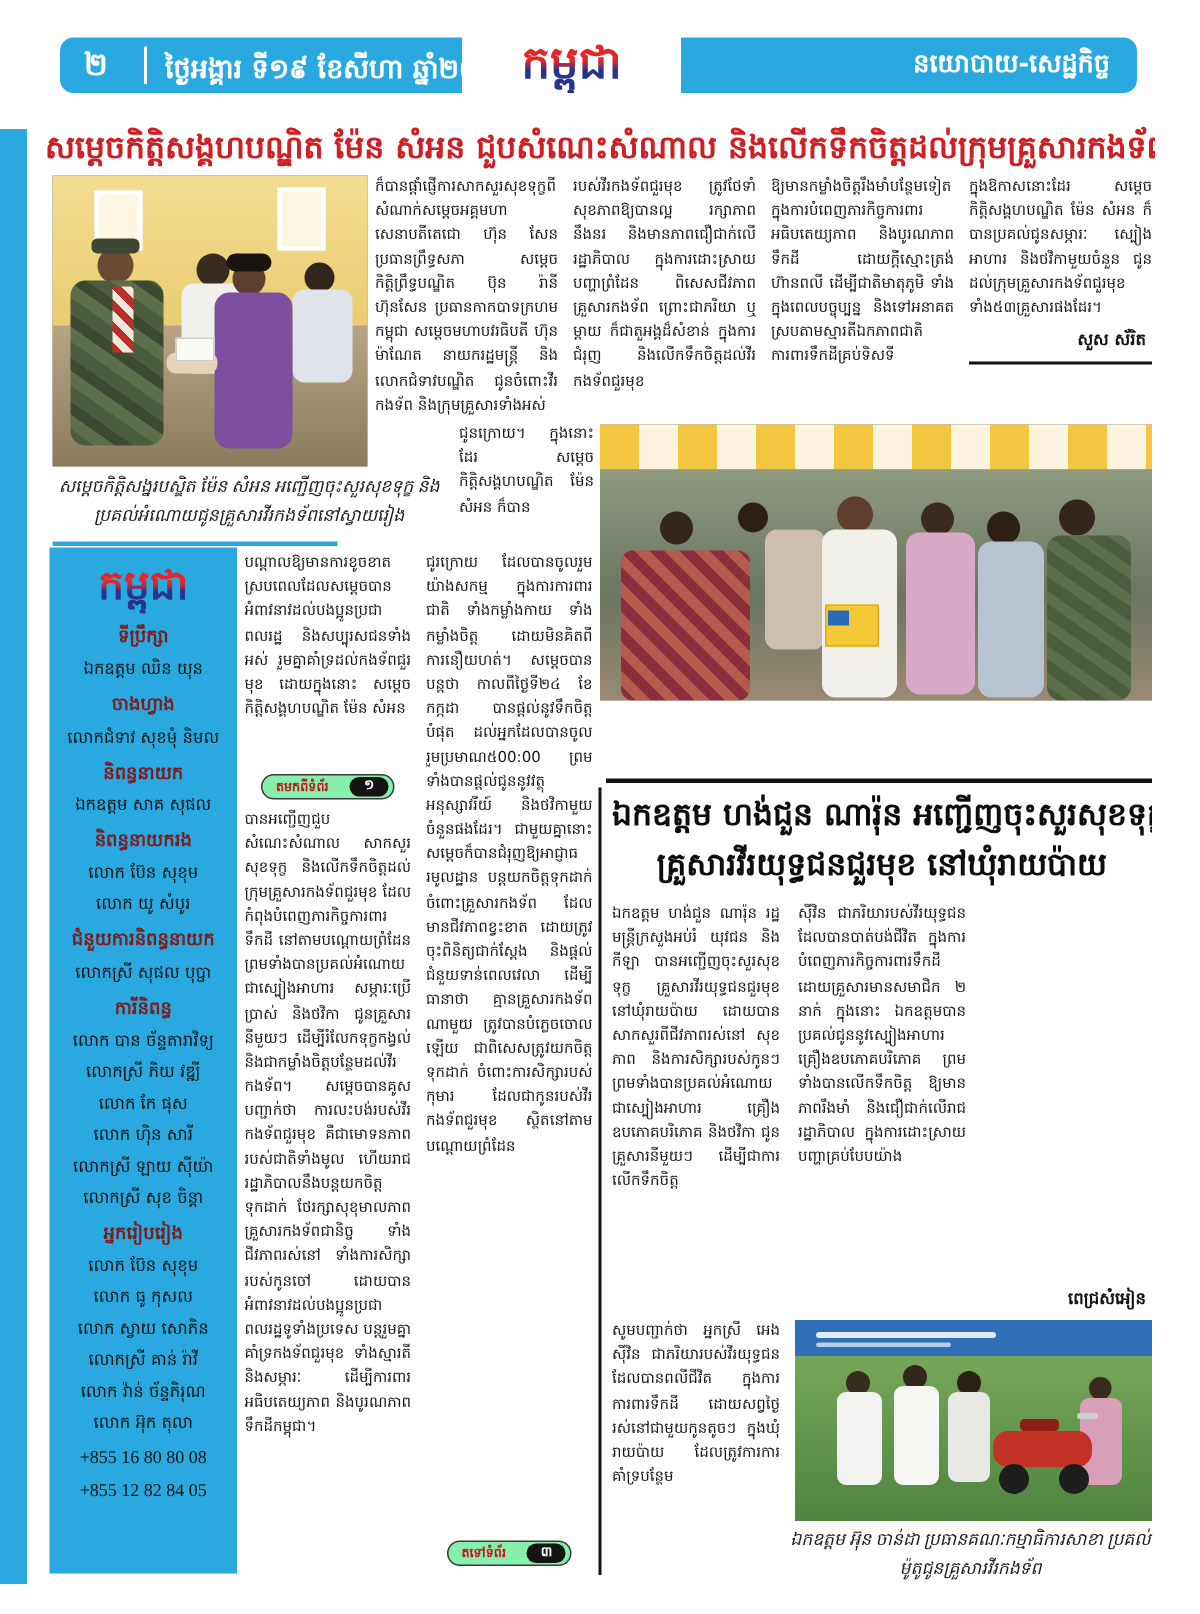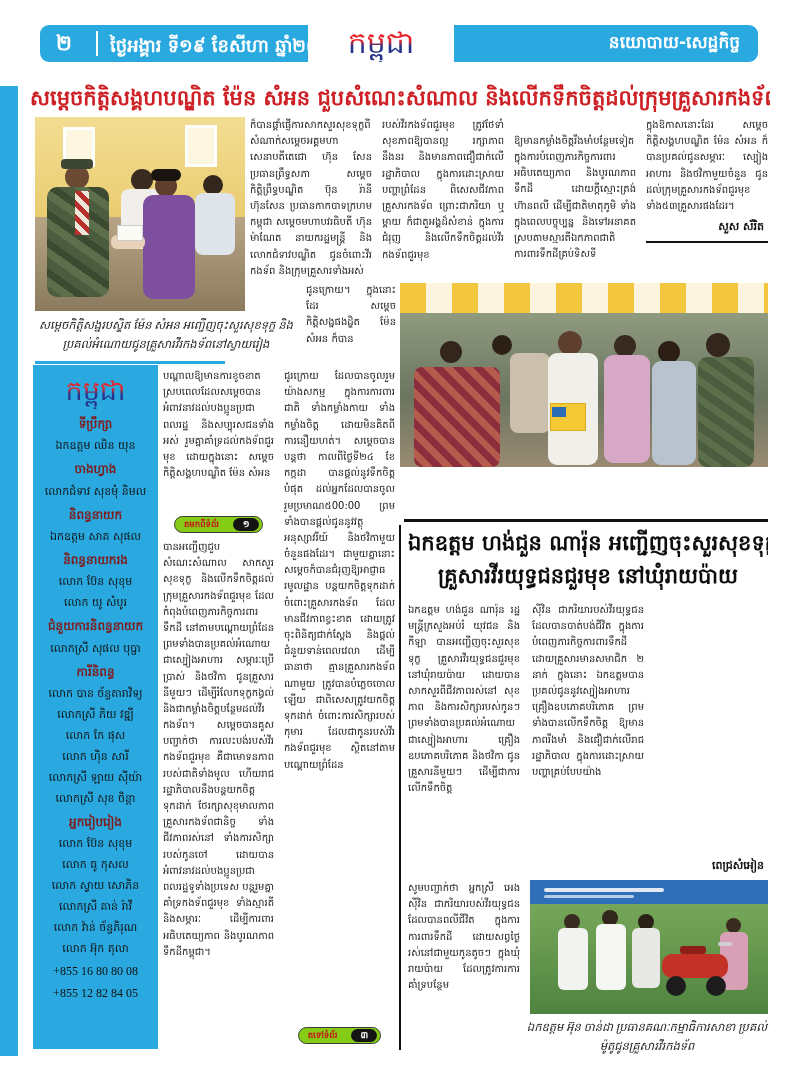--- a/index.html
+++ b/index.html
@@ -8,21 +8,21 @@
   .abs{position:absolute;}
   
   .spine{left:0;top:86px;width:18px;height:970px;background:#2aa9e0;}
   
   .hdr-bar{left:40px;top:25px;width:718px;height:37px;background:#2aa9e0;border-radius:9px;}
   .hdr-num{left:56px;top:29px;font-size:21px;font-weight:bold;color:#fff;}
   .hdr-sep{left:96px;top:31px;width:2px;height:25px;background:#fff;}
   .hdr-date{left:110px;top:34px;font-size:18px;font-weight:bold;color:#fff;white-space:nowrap;}
   .hdr-notch{left:308px;top:22px;width:146px;height:43px;background:#fff;}
   .logo-grad{background:linear-gradient(180deg,#e4262c 44%,#27348b 60%);
-             -webkit-background-clip:text;background-clip:text;color:transparent;font-weight:normal;}
+             -webkit-background-clip:text;background-clip:text;color:transparent;font-weight:bold;}
   .hdr-logo{left:308px;top:24px;width:146px;text-align:center;font-size:30px;line-height:38px;}
   .hdr-section{left:470px;top:31px;width:270px;text-align:right;font-size:17px;font-weight:bold;color:#fff;white-space:nowrap;overflow:hidden;}
   
   .headline{left:30px;top:82px;width:740px;height:32px;text-align:center;font-weight:bold;
             font-size:21px;line-height:32px;color:#cd1f24;white-space:nowrap;overflow:hidden;}
   
   .photo{overflow:hidden;background:#8c7a5e;}
   .cap{font-family:"Liberation Serif","DejaVu Serif",serif;font-style:italic;font-size:11.5px;
        line-height:1.65;text-align:center;color:#1c1c1c;overflow:hidden;}
   .cap-rule{background:#2aa9e0;}
@@ -33,21 +33,21 @@
   .sb-h{font-size:12px;font-weight:bold;color:#7f1d1d;margin-top:7px;line-height:1.45;}
   .sb-n{font-size:11px;color:#101010;margin-top:5px;line-height:1.45;}
   .sb-p{font-family:"Liberation Serif","DejaVu Serif",serif;font-size:12px;color:#101010;margin-top:7px;}
   
   .cols{display:flex;overflow:hidden;}
   .col{overflow:hidden;display:flex;flex-direction:column;}
   .body-t{font-size:10px;line-height:1.62;text-align:justify;color:#161616;margin:0;}
   .sig{font-weight:bold;font-size:11px;text-align:right;padding-right:4px;margin-top:5px;color:#111;}
   .sig-rule{height:2px;background:#111;margin-top:6px;}
   
-  .pill{display:flex;align-items:center;border:1.3px solid #3a3a3a;border-radius:10px;background:#84cc16;
+  .pill{display:flex;align-items:center;border:1.3px solid #3a3a3a;border-radius:10px;background:#86efac;
         padding:1px 3px 1px 9px;width:fit-content;margin:6px auto;}
   .pill-label{color:#c4161c;font-weight:bold;font-size:8.5px;margin-right:14px;white-space:nowrap;}
   .pill-num{background:#141414;color:#fff;border-radius:8px;min-width:26px;text-align:center;
             font-size:9px;line-height:13px;height:13px;font-weight:bold;}
   
   .a2-title{font-weight:bold;font-size:21px;line-height:1.55;color:#0d0d0d;white-space:nowrap;overflow:hidden;}
   .h-rule{background:#111;}
   .v-rule{background:#111;}
   
   .bit{position:absolute;}
@@ -86,31 +86,31 @@
     <div class="bit" style="left:116px;top:52px;width:30px;height:12px;border-radius:6px;background:#191410;"></div>
     <div class="bit" style="left:108px;top:78px;width:52px;height:104px;border-radius:10px;background:#7d4f9e;"></div>
     <div class="bit" style="left:76px;top:118px;width:34px;height:14px;border-radius:6px;background:#e8d3b8;"></div>
     <div class="bit" style="left:82px;top:108px;width:24px;height:14px;background:#fbfbf6;border:1px solid #ccc;"></div>
   </div>
 
   <div class="abs cap" style="left:30px;top:316px;width:272px;height:44px;">សម្តេចកិត្តិសង្នរបស្ឌិត ម៉ែន សំអន អញ្ជើញចុះសួរសុខទុក្ខ និងប្រគល់អំណោយជូនគ្រួសារវីរកងទ័ពនៅស្វាយរៀង</div>
   <div class="abs cap-rule" style="left:35px;top:361px;width:190px;height:3px;"></div>
 
   <div class="abs" style="left:306px;top:282px;width:90px;height:76px;overflow:hidden;">
-    <p class="body-t">ជូនក្រោយ។ ក្នុងនោះដែរ សម្តេចកិត្តិសង្នផងដ្ឌិត ម៉ែន សំអន ក៏បាន</p>
+    <p class="body-t">ជូនក្រោយ។ ក្នុងនោះដែរ សម្តេចកិត្តិសង្គហបណ្ឌិត ម៉ែន សំអន ក៏បាន</p>
   </div>
 
   <div class="abs cols" style="left:250px;top:117px;width:518px;height:161px;gap:10px;">
     <div class="col" style="width:122px;">
       <p class="body-t">ក៏បានផ្តាំផ្ញើការសាកសួរសុខទុក្ខពីសំណាក់សម្តេចអគ្គមហាសេនាបតីតេជោ ហ៊ុន សែន ប្រធានព្រឹទ្ធសភា សម្តេចកិត្តិព្រឹទ្ធបណ្ឌិត ប៊ុន រ៉ានី ហ៊ុនសែន ប្រធានកាកបាទក្រហមកម្ពុជា សម្តេចមហាបវរធិបតី ហ៊ុន ម៉ាណែត នាយករដ្ឋមន្ត្រី និងលោកជំទាវបណ្ឌិត ជូនចំពោះវីរកងទ័ព និងក្រុមគ្រួសារទាំងអស់</p>
     </div>
     <div class="col" style="width:122px;">
       <p class="body-t">របស់វីរកងទ័ពជួរមុខ ត្រូវថែទាំសុខភាពឱ្យបានល្អ រក្សាភាពនឹងនរ និងមានភាពជឿជាក់លើរដ្ឋាភិបាល ក្នុងការដោះស្រាយបញ្ហាព្រំដែន ពិសេសជីវភាពគ្រួសារកងទ័ព ព្រោះជាភរិយា ឬម្តាយ ក៏ជាតួអង្គដ៏សំខាន់ ក្នុងការជំរុញ និងលើកទឹកចិត្តដល់វីរកងទ័ពជួរមុខ</p>
     </div>
-    <div class="col" style="width:122px;justify-content:center;">
+    <div class="col" style="width:122px;">
       <p class="body-t">ឱ្យមានកម្លាំងចិត្តរឹងមាំបន្ថែមទៀត ក្នុងការបំពេញភារកិច្ចការពារអធិបតេយ្យភាព និងបូរណភាពទឹកដី ដោយក្តីស្មោះត្រង់ ហ៊ានពលី ដើម្បីជាតិមាតុភូមិ ទាំងក្នុងពេលបច្ចុប្បន្ន និងទៅអនាគត ស្របតាមស្មារតីឯកភាពជាតិ ការពារទឹកដីគ្រប់ទិសទី</p>
     </div>
     <div class="col" style="width:122px;">
       <p class="body-t">ក្នុងឱកាសនោះដែរ សម្តេចកិត្តិសង្គហបណ្ឌិត ម៉ែន សំអន ក៏បានប្រគល់ជូនសម្ភារៈ ស្បៀងអាហារ និងថវិកាមួយចំនួន ជូនដល់ក្រុមគ្រួសារកងទ័ពជួរមុខទាំង៥៣គ្រួសារផងដែរ។</p>
       <div class="sig">សួស ស័រិត</div>
       <div class="sig-rule"></div>
     </div>
   </div>
 
   <div class="abs sidebar">

